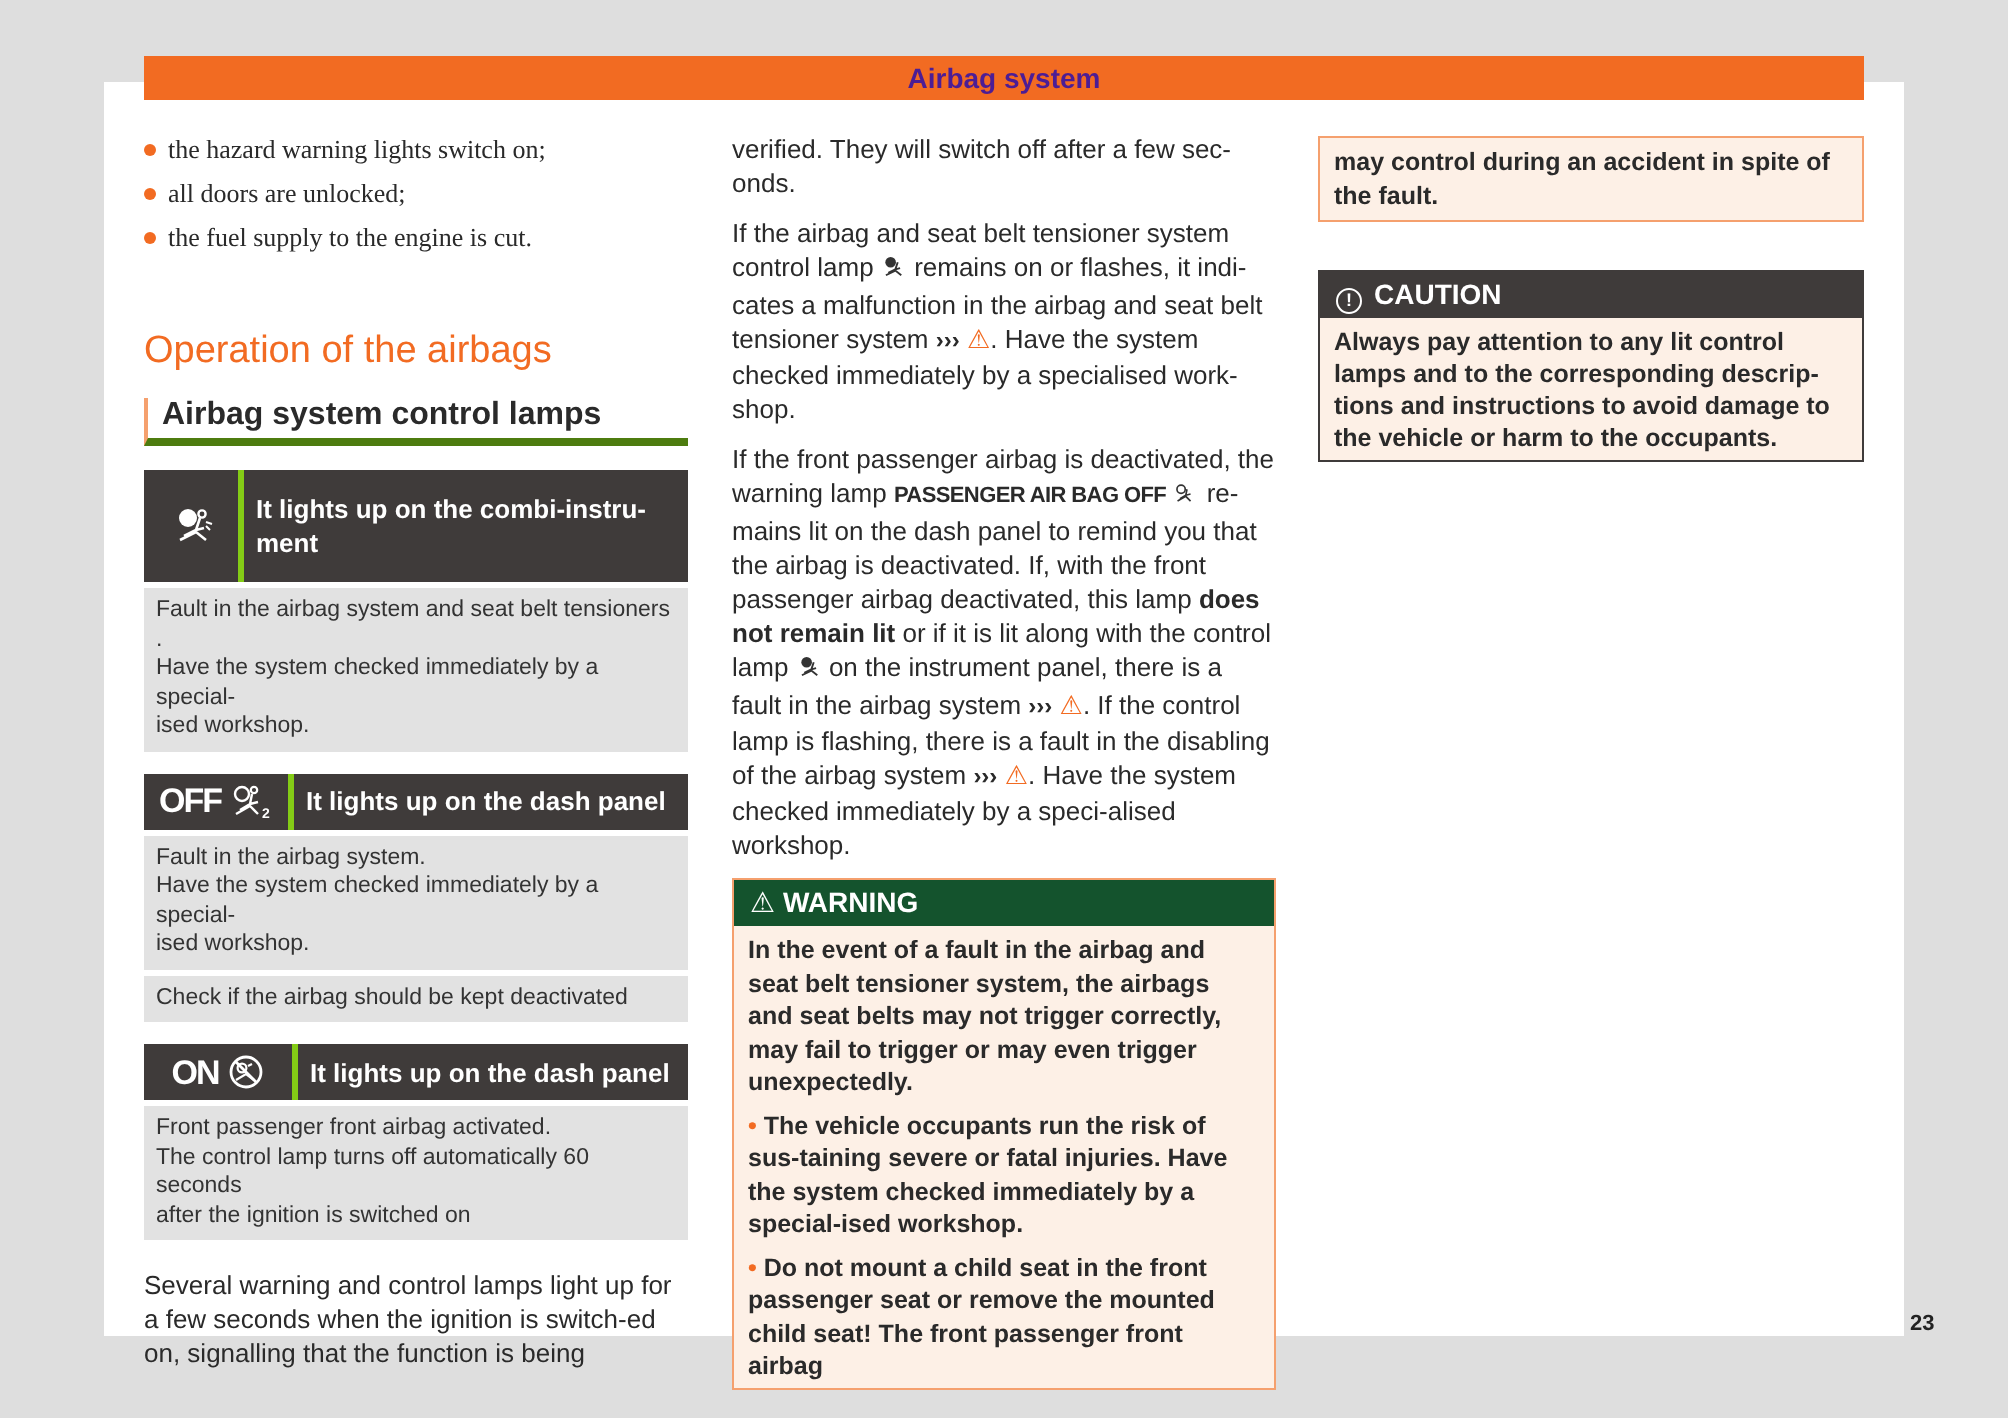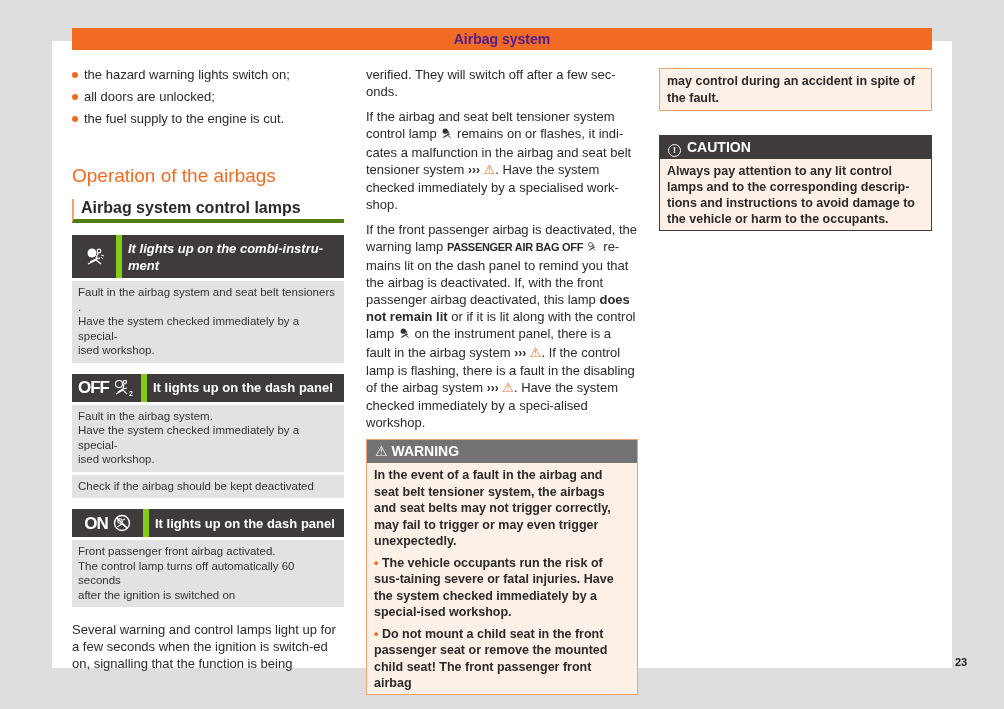--- a/index.html
+++ b/index.html
@@ -20,59 +20,59 @@
     text-align: center; line-height: 22px;
   }
   .page-number {
     position: absolute; left: 955px; top: 656px; font-size: 11px; font-weight: bold; color: #222;
   }
   .col { position: absolute; font-size: 13px; line-height: 17px; }
   .col1 { left: 72px; top: 66px; width: 272px; }
   .col2 { left: 366px; top: 66px; width: 272px; }
   .col3 { left: 659px; top: 68px; width: 273px; }
 
-  ul.bullets { list-style: none; }
+  ul.bullets { list-style: none; font-family: Liberation Serif, serif; }
   ul.bullets li { position: relative; padding-left: 12px; margin-bottom: 5px; font-size: 13px; }
   ul.bullets li::before {
     content: ""; position: absolute; left: 0; top: 6px; width: 6px; height: 6px; border-radius: 50%; background: #f26b22;
   }
   .h1 {
     color: #f26b22; font-weight: normal; font-size: 19px; margin-top: 40px; margin-bottom: 15px;
   }
   .h2 {
     font-weight: bold; font-size: 16px; padding-left: 7px; padding-bottom: 3px;
     border-left: 2px solid #f5a06e; border-bottom: 4px solid #4d7c0f; margin-bottom: 12px;
   }
   .lamp-table { margin-bottom: 11px; }
   .lamp-head {
     display: flex; background: #3f3b3a; color: #fff; font-weight: bold;
   }
   .lamp-head .icon-cell {
     display: flex; align-items: center; justify-content: center;
-    border-right: 6px solid #84cc16; color: #fff;
+    border-right: 3px solid #84cc16; color: #fff;
   }
   .lamp-head .title-cell { padding: 4px 6px; font-size: 13px; line-height: 17px; display: flex; align-items: center; }
   .lamp-row {
     background: #e2e2e2; font-size: 11.5px; line-height: 14.5px; padding: 4px 6px 5px 6px; color: #333;
     margin-top: 3px;
   }
   .lamp-row .line { display: block; }
   .text-small { font-family: "Liberation Sans Narrow", "Liberation Sans", sans-serif; }
 
   p.body { margin-bottom: 8px; }
   .inline-icon { display: inline-block; vertical-align: -2px; }
   .arrow { font-weight: bold; font-size: 12px; }
   .warn-tri { color: #f26b22; }
   .bold-caps { font-weight: bold; font-size: 11px; letter-spacing: -0.3px; }
 
   .warning-box {
     border: 1px solid #f5a06e; background: #fdf0e6; margin-top: 4px;
   }
   .warning-head {
-    background: #737373; color: #fff; font-weight: bold; font-size: 14px; height: 23px; line-height: 23px; padding-left: 8px;
+    background: #14532d; color: #fff; font-weight: bold; font-size: 14px; height: 23px; line-height: 23px; padding-left: 8px;
   }
   .warning-body { padding: 4px 7px 2px 7px; font-weight: bold; font-size: 12.5px; line-height: 16.5px; color: #2a2a2a; }
   .warning-body p { margin-bottom: 5px; }
   .dot-or { color: #f26b22; }
 
   .continued-box {
     border: 1px solid #f5a06e; background: #fdf0e6; padding: 4px 7px; font-weight: bold; font-size: 12.5px; line-height: 16.5px;
   }
   .caution-box {
     border: 1px solid #3f3b3a; background: #fdf0e6; margin-top: 24px;
@@ -91,21 +91,21 @@
 <div class="col col1">
   <ul class="bullets">
     <li>the hazard warning lights switch on;</li>
     <li>all doors are unlocked;</li>
     <li>the fuel supply to the engine is cut.</li>
   </ul>
   <div class="h1">Operation of the airbags</div>
   <div class="h2">Airbag system control lamps</div>
 
   <div class="lamp-table">
-    <div class="lamp-head" style="height:43px;font-style:italic;">
+    <div class="lamp-head" style="height:56px;">
       <div class="icon-cell" style="width:50px;">
         <svg width="22" height="20" viewBox="0 0 22 20">
           <circle cx="9" cy="6" r="4.5" fill="#fff"></circle>
           <circle cx="16" cy="4" r="1.8" fill="none" stroke="#fff" stroke-width="1.2"></circle>
           <path d="M15 6 L13 12 L7 15 M13 12 L17 11 M5 17 L13 13 L18 17" fill="none" stroke="#fff" stroke-width="1.3"></path>
           <path d="M18 8 L21 9 M18 10 L20 12" stroke="#fff" stroke-width="1"></path>
         </svg>
       </div>
       <div class="title-cell" style="flex:1;">It lights up on the combi-instru-ment</div>
     </div>

